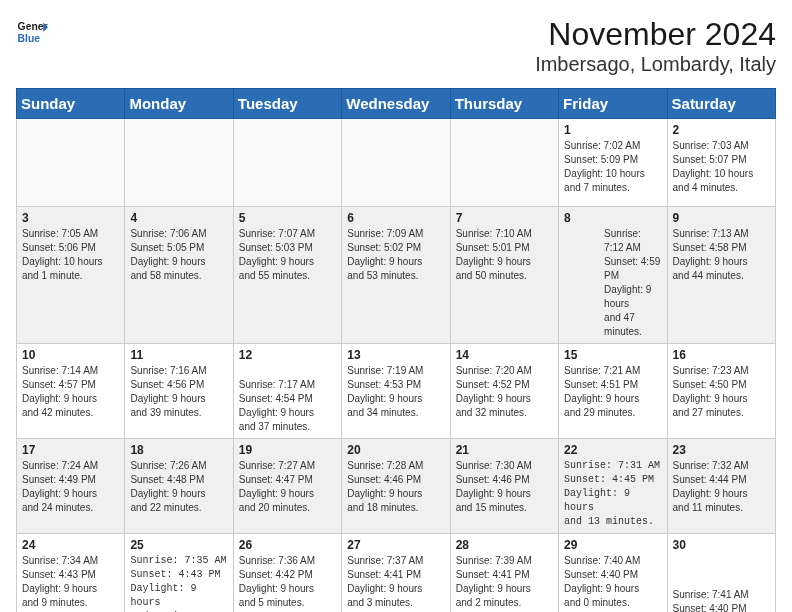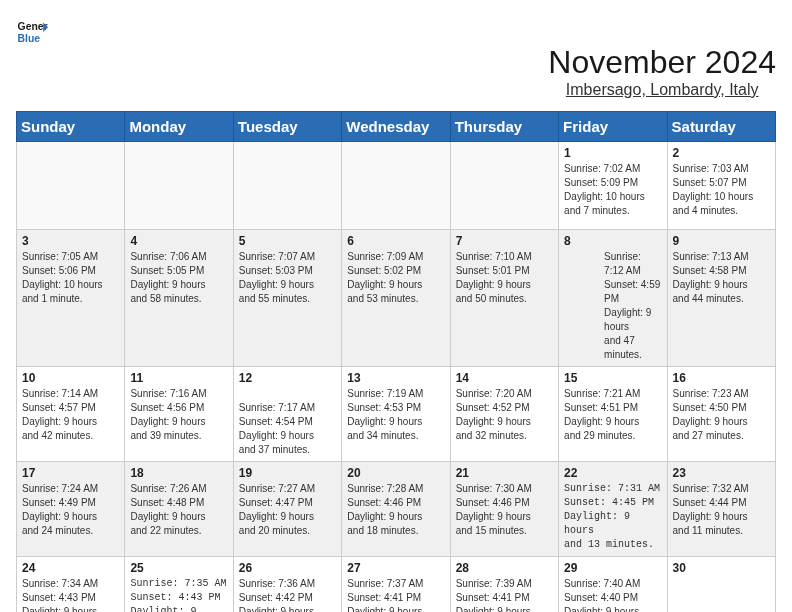--- a/index.html
+++ b/index.html
@@ -23,32 +23,30 @@
     .logo {
       display: flex;
       align-items: center;
       gap: 4px;
     }
     .logo-icon {
       width: 32px;
       height: 32px;
     }
     .title-block {
-      text-align: center;
-      margin-top: 28px;
+      text-align: right;
     }
     .month-title {
       font-size: 32px;
       font-weight: normal;
       color: #1a1a1a;
     }
     .location {
-      font-size: 16px;
+      font-size: 20px;
       color: #333;
-      text-decoration: underline;
     }
     table {
       width: 100%;
       border-collapse: collapse;
       table-layout: fixed;
     }
     th {
       background: #2a6db5;
       color: #fff;
       font-size: 15px;

